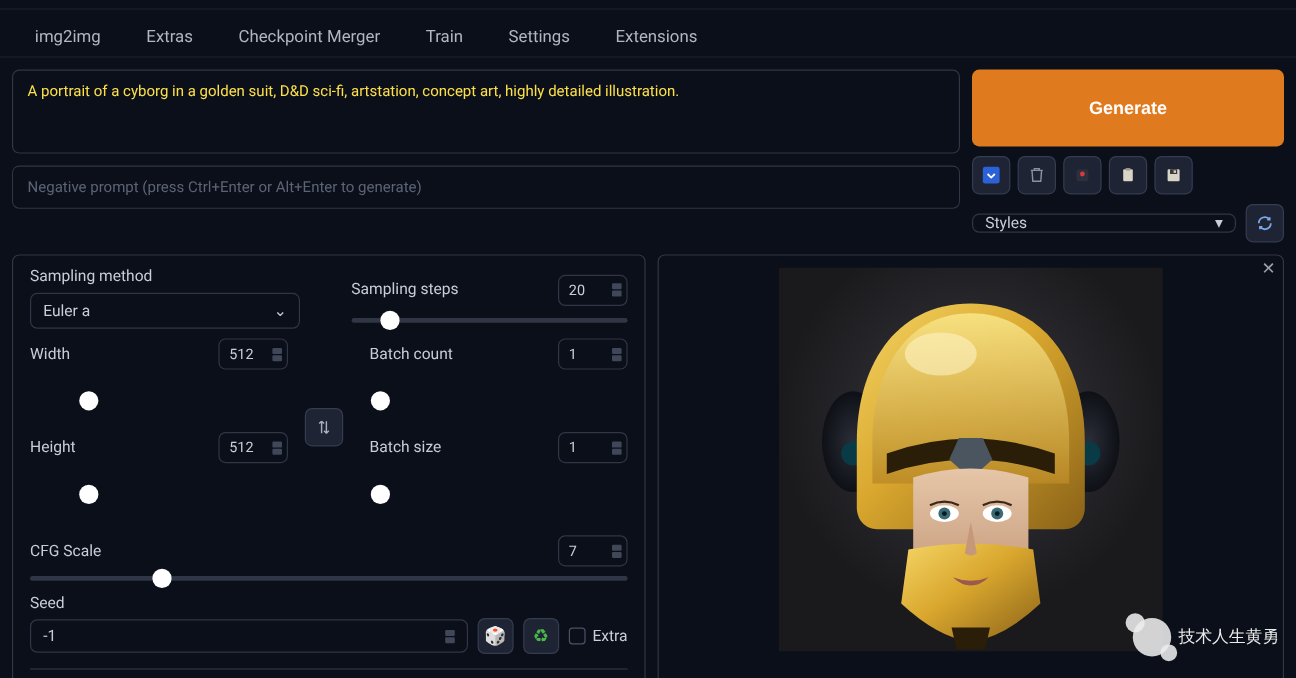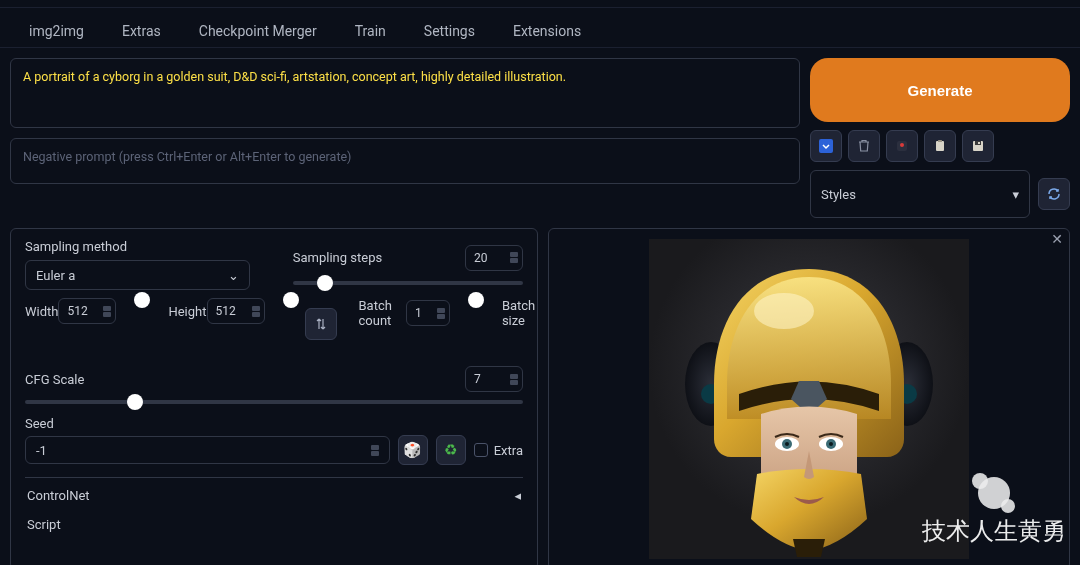--- a/index.html
+++ b/index.html
@@ -53,26 +53,26 @@
   border-radius: 6px;
   padding: 10px 12px;
   color: #fde047;
   resize: none;
   font-family: inherit;
   font-size: 12.5px;
   width: 100%;
 }
 .prompt-box::placeholder { color: #5c6377; }
 .pos-prompt { height: 70px; }
-.neg-prompt { height: 46px; }
+.neg-prompt { height: 36px; }
 .generate-btn {
   background: #e07a1e;
   color: #fff;
   border: none;
-  border-radius: 18px;
+  border-radius: 6px;
   height: 64px;
   font-size: 15px;
   font-weight: 600;
   cursor: pointer;
 }
 .icon-row { display: flex; gap: 6px; }
 .icon-btn {
   width: 32px; height: 32px;
   background: #1f2434;
   border: 1px solid #353c50;
@@ -85,21 +85,21 @@
 .styles-select {
   flex: 1;
   background: #0b0f19;
   border: 1px solid #303645;
   border-radius: 6px;
   padding: 6px 10px;
   color: #c9cdd6;
   display: flex;
   justify-content: space-between;
   align-items: center;
-  height: 48px;
+  height: 16px;
 }
 .lower {
   display: flex;
   padding: 0 10px 10px;
   gap: 10px;
 }
 .params-panel {
   flex: 1;
   background: #0b0f19;
   border: 1px solid #303645;
@@ -167,21 +167,21 @@
   border: 1.5px solid #4a5268;
   border-radius: 3px;
   background: #0b0f19;
 }
 .dim-grid {
   display: grid;
   grid-template-columns: 1fr 40px 1fr;
   gap: 8px 14px;
   align-items: start;
 }
-.dim-col { display: flex; flex-direction: row; gap: 26px; }
+.dim-col { display: flex; flex-direction: column; gap: 26px; }
 .dim-row-label { display: flex; justify-content: space-between; align-items: center; }
 .swap-btn {
   width: 32px; height: 32px;
   background: #1f2434;
   border: 1px solid #353c50;
   border-radius: 6px;
   display: flex; align-items: center; justify-content: center;
   align-self: center;
   margin-top: 10px;
   cursor: pointer;
@@ -237,24 +237,23 @@
   font-size: 14px;
 }
 .watermark {
   position: absolute;
   right: 14px;
   bottom: 18px;
   display: flex;
   align-items: center;
   gap: 6px;
   color: #fff;
-  font-size: 24px;
+  font-size: 14px;
   opacity: 0.92;
   pointer-events: none;
-  flex-direction: column;
 }
 .watermark-icon {
   width: 32px; height: 32px;
   background: rgba(255,255,255,0.88);
   border-radius: 50%;
   position: relative;
 }
 .watermark-icon::before, .watermark-icon::after {
   content: "";
   position: absolute;

